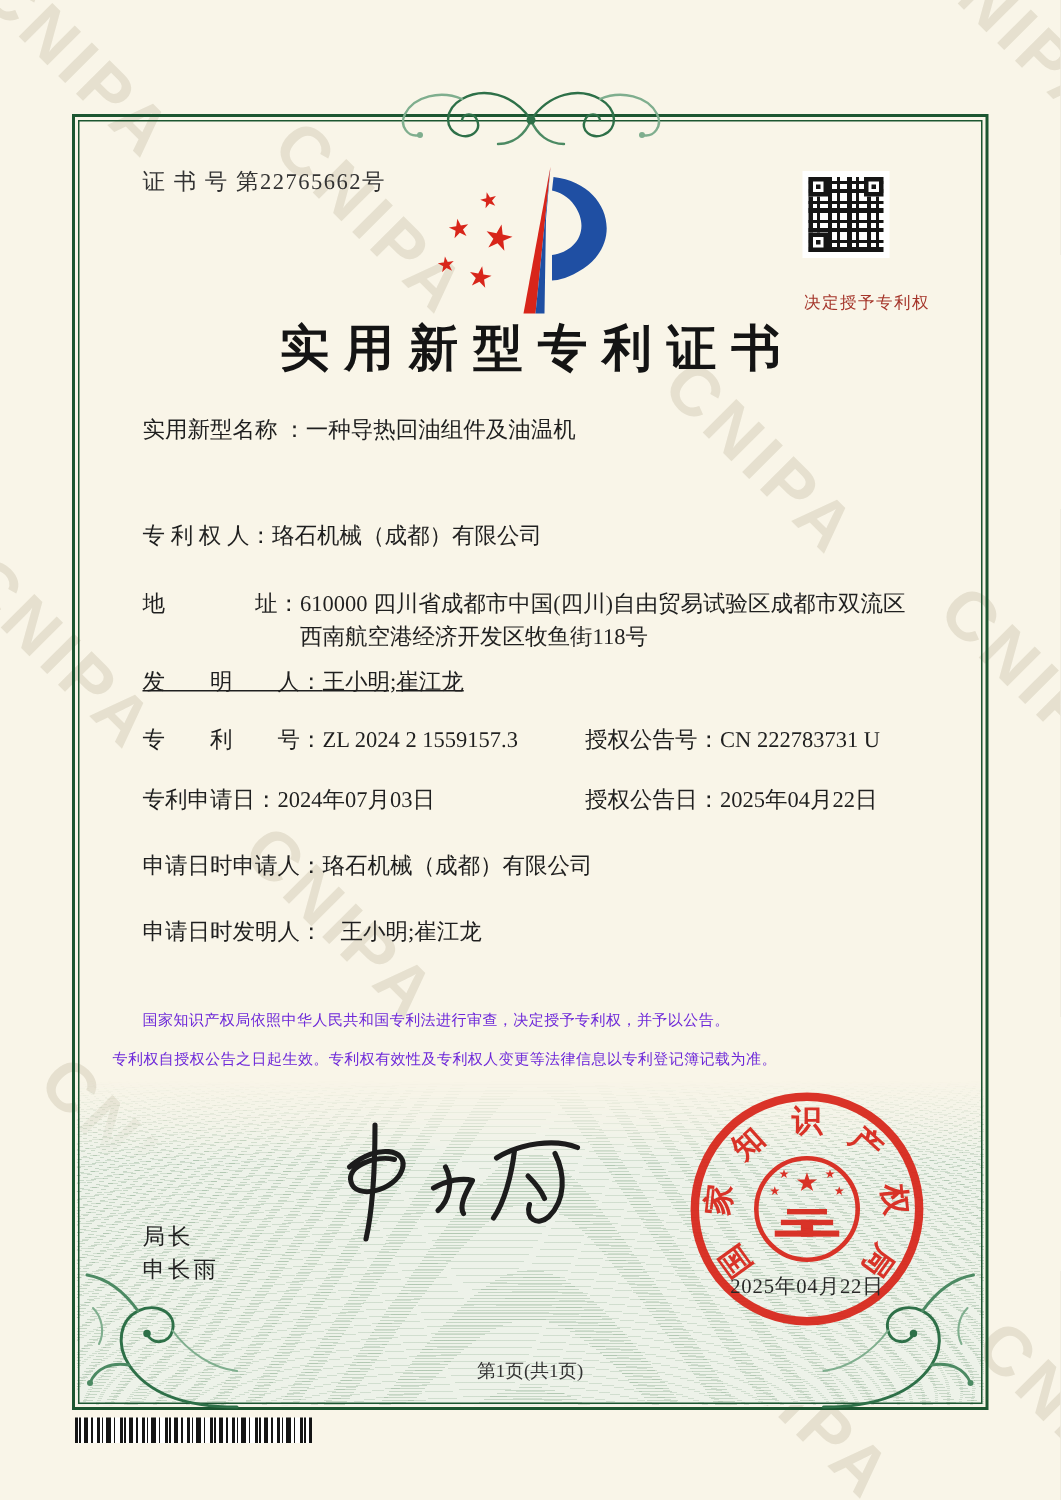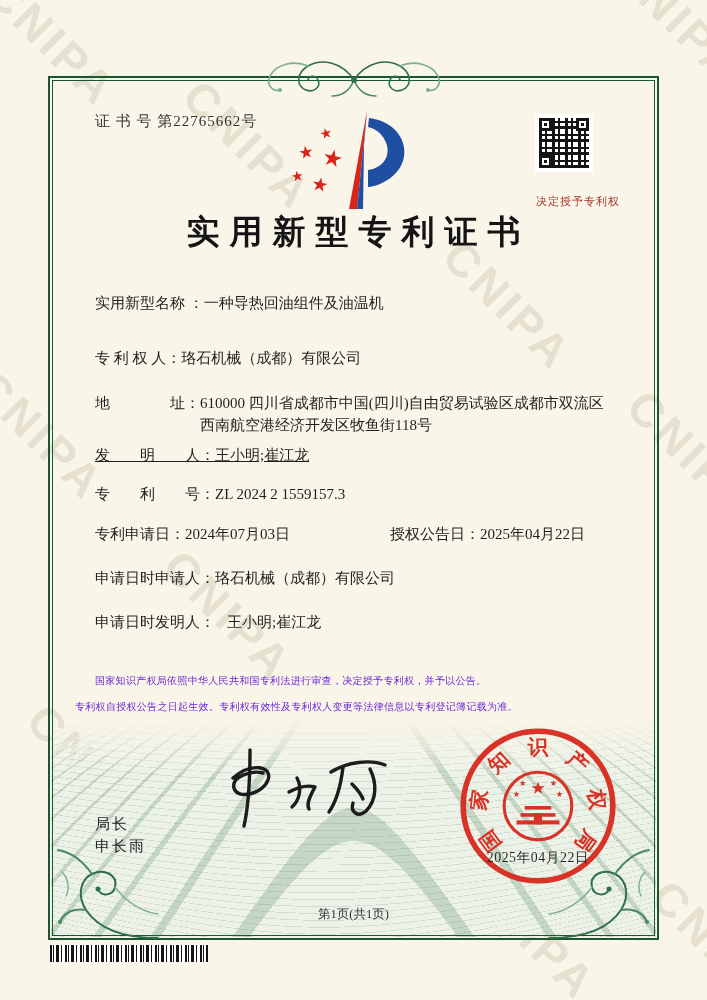--- a/index.html
+++ b/index.html
@@ -56,21 +56,21 @@
   
   .title{
     position:absolute;left:0;right:0;top:210px;text-align:center;
     font-size:33px;font-weight:bold;letter-spacing:10px;text-indent:10px;color:#141414;
   }
   
   .rows{position:absolute;left:95px;top:0;width:535px;font-size:15px;color:#1f1f1f;}
   .row{position:absolute;display:flex;align-items:flex-start;line-height:22px;}
   .row .lbl{flex:none;white-space:pre;}
   .row .val{flex:1;}
-  .row.r-name{top:292px;align-items:flex-end;}
+  .row.r-name{top:276px;align-items:flex-end;}
   .row.r-patentee{top:347px;}
   .row.r-address{top:392px;width:520px;}
   .row.r-inventor{top:444px;text-decoration:underline;}
   .pair{position:absolute;display:flex;line-height:22px;width:560px;font-family:Liberation Serif, serif;}
   .pair .cell{display:flex;}
   .pair .cell.left{width:295px;flex:none;}
   .pair.p-no{top:483px;}
   .pair.p-date{top:523px;}
   .row.r-app2{top:567px;}
   .row.r-inv2{top:611px;gap:12px;}
@@ -197,20 +197,24 @@
       </div>
       <div class="row r-inventor">
         <span class="lbl">发　　明　　人：</span>
         <span class="val">王小明;崔江龙</span>
       </div>
 
       <div class="pair p-no">
         <div class="cell left">
           <span class="lbl">专　　利　　号：</span>
           <span class="val">ZL 2024 2 1559157.3</span>
+        </div>
+        <div class="cell">
+          <span class="lbl">授权公告号：</span>
+          <span class="val">CN 222783731 U</span>
         </div>
       </div>
       <div class="pair p-date">
         <div class="cell left">
           <span class="lbl">专利申请日：</span>
           <span class="val">2024年07月03日</span>
         </div>
         <div class="cell">
           <span class="lbl">授权公告日：</span>
           <span class="val">2025年04月22日</span>

